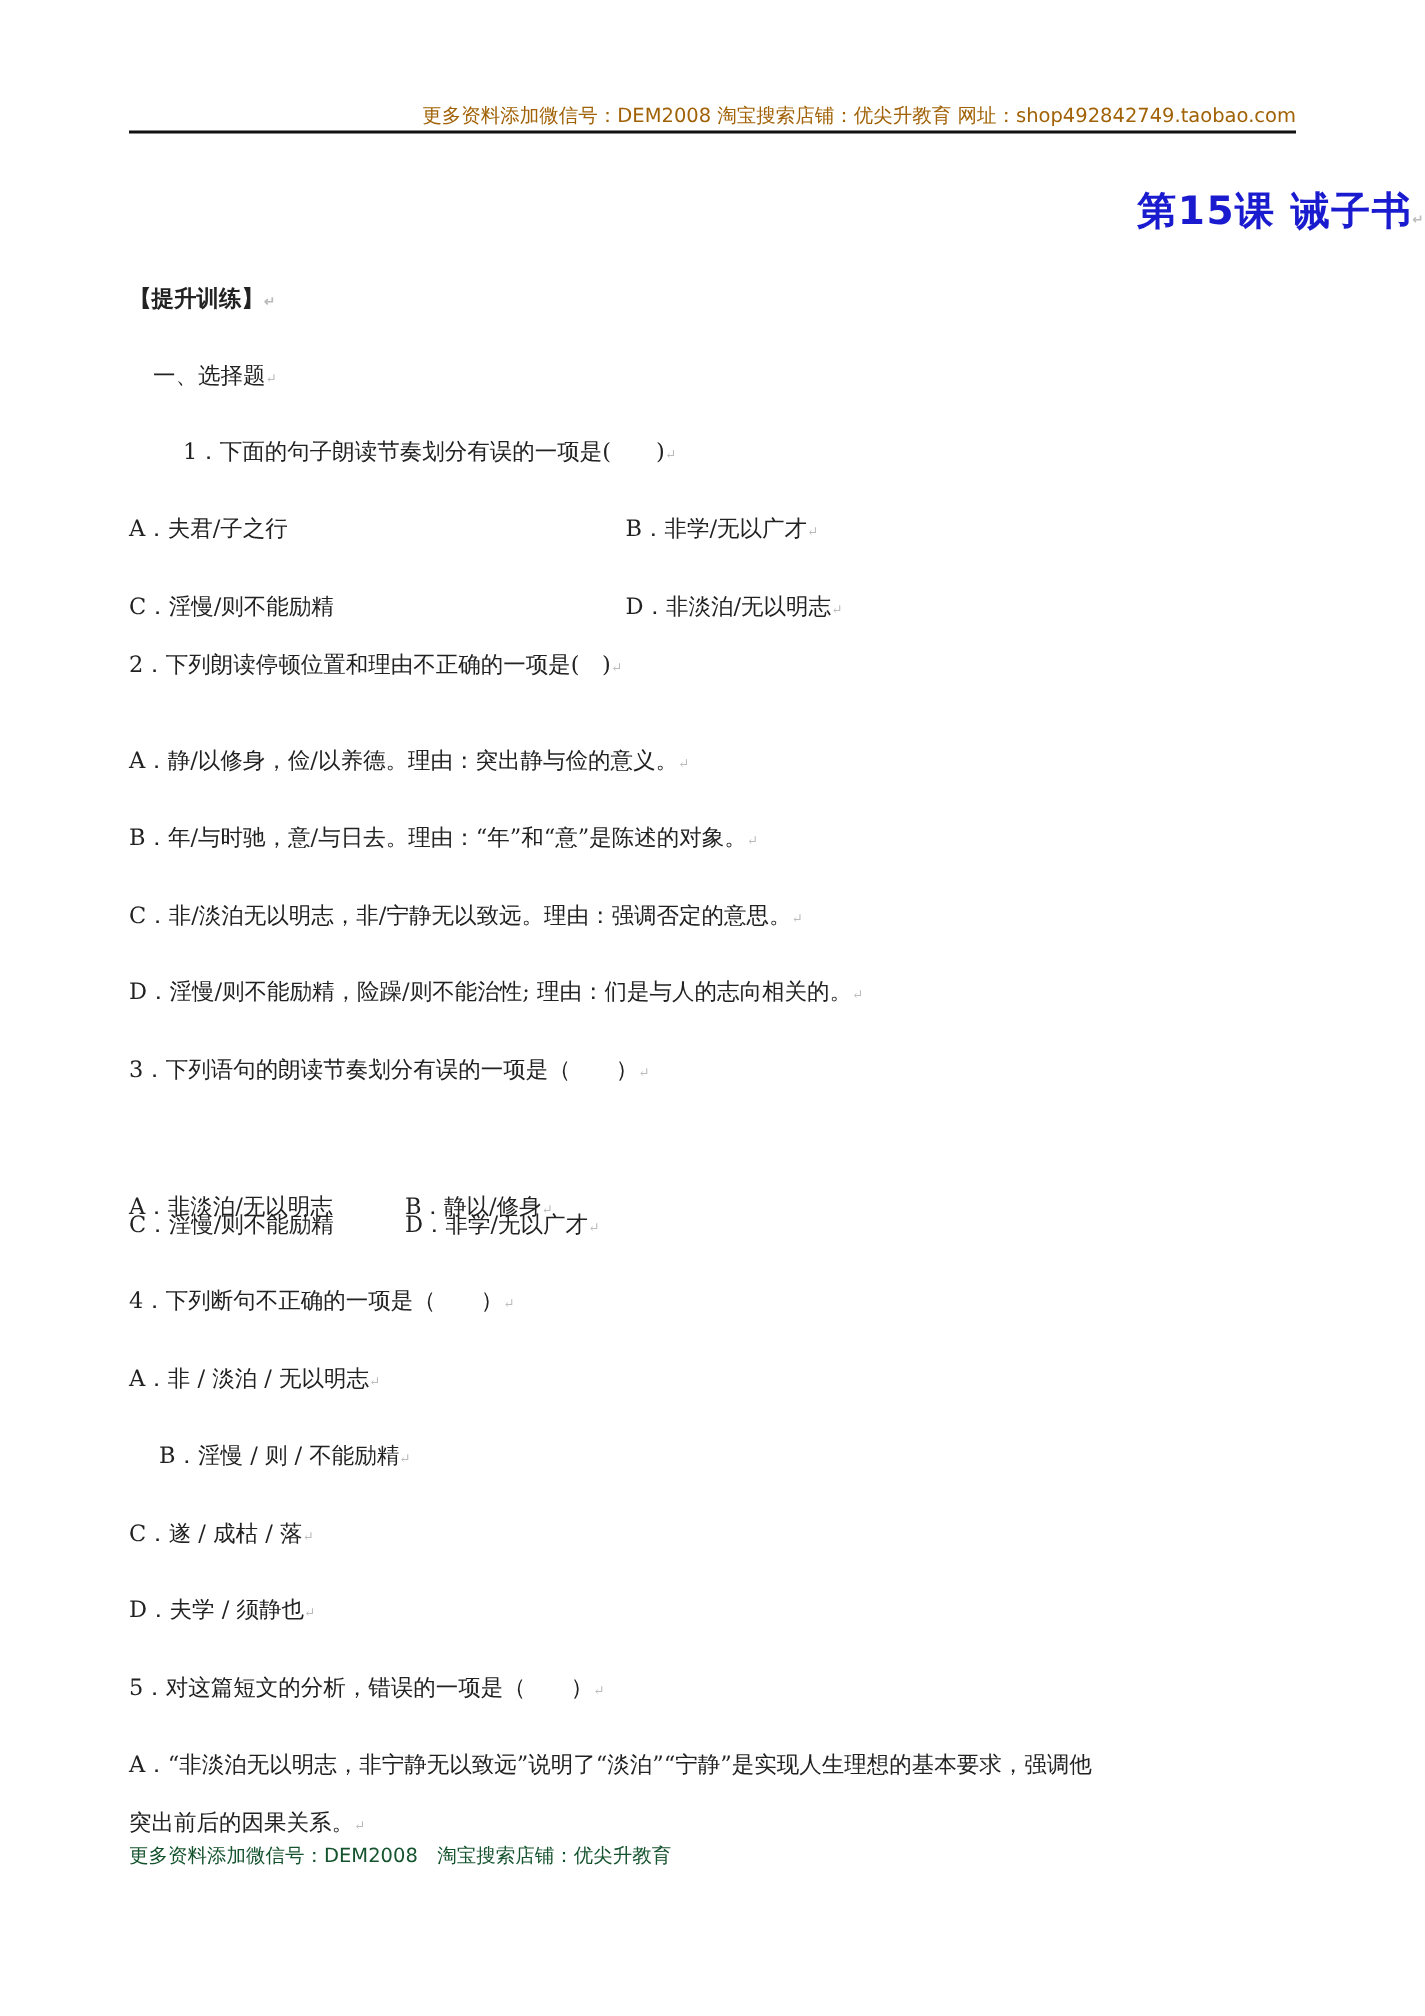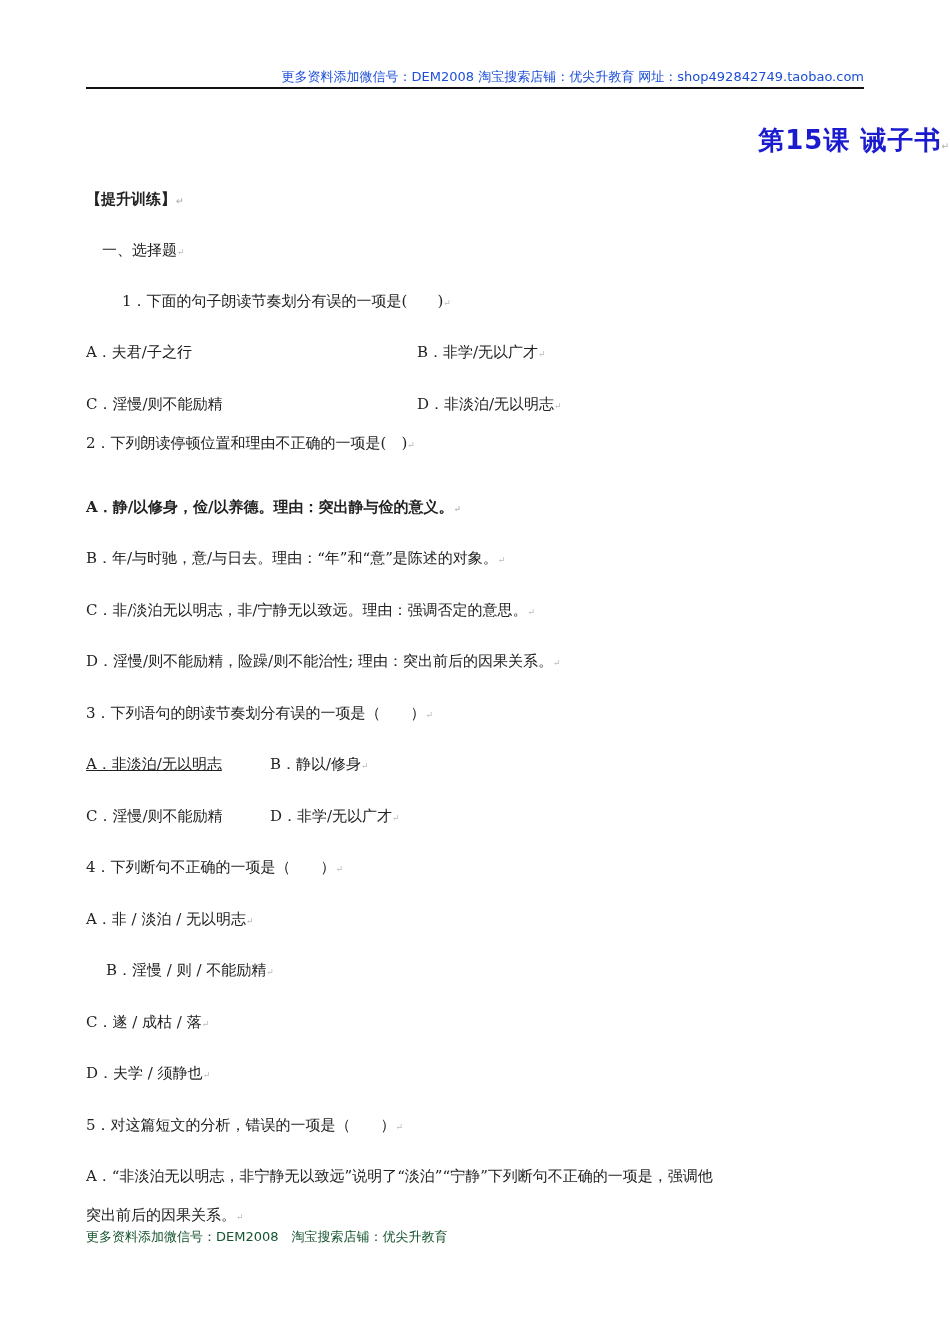--- a/index.html
+++ b/index.html
@@ -2,21 +2,21 @@
 <html><head>
 <meta charset="utf-8">
 <style>
   html, body { margin: 0; padding: 0; }
   body {
     width: 950px; height: 1344px; background: #ffffff; position: relative; overflow: hidden;
     font-family: "DejaVu Serif", "Liberation Serif", serif; color: #222;
   }
   .header-text {
     position: absolute; right: 86px; top: 68px;
-    font-family: "DejaVu Sans", "Liberation Sans", sans-serif; font-size: 13px; color: #1d4ed8;
+    font-family: "DejaVu Sans", "Liberation Sans", sans-serif; font-size: 13px; color: #a16207;
     white-space: nowrap;
   }
   .header-rule {
     position: absolute; left: 86px; right: 86px; top: 87px; height: 0;
     border-top: 2px solid #111;
   }
   .title {
     position: absolute; left: 0; right: 0; top: 123px; text-align: right;
     font-family: "DejaVu Sans", "Liberation Sans", sans-serif; font-weight: bold;
     font-size: 26px; color: #1a1acf; letter-spacing: 1px;
@@ -52,38 +52,38 @@
 <div class="line" style="top:343px; width:780px;">
   <span>A．夫君/子之行</span>
   <span class="col2"><span>B．非学/无以广才</span><span class="mark">↵</span></span>
 </div>
 <div class="line" style="top:395px; width:780px;">
   <span>C．淫慢/则不能励精</span>
   <span class="col2"><span>D．非淡泊/无以明志</span><span class="mark">↵</span></span>
 </div>
 
 <div class="line" style="top:434px;"><span>2．下列朗读停顿位置和理由不正确的一项是(　)</span><span class="mark">↵</span></div>
-<div class="line" style="top:498px;font-weight:bold;"><span>A．静/以修身，俭/以养德。理由：突出静与俭的意义。</span><span class="mark">↵</span></div>
+<div class="line" style="top:498px;"><span>A．静/以修身，俭/以养德。理由：突出静与俭的意义。</span><span class="mark">↵</span></div>
 <div class="line" style="top:549px;"><span>B．年/与时驰，意/与日去。理由：“年”和“意”是陈述的对象。</span><span class="mark">↵</span></div>
 <div class="line" style="top:601px;"><span>C．非/淡泊无以明志，非/宁静无以致远。理由：强调否定的意思。</span><span class="mark">↵</span></div>
-<div class="line" style="top:652px;"><span>D．淫慢/则不能励精，险躁/则不能治性; 理由：突出前后的因果关系。</span><span class="mark">↵</span></div>
+<div class="line" style="top:652px;"><span>D．淫慢/则不能励精，险躁/则不能治性; 理由：们是与人的志向相关的。</span><span class="mark">↵</span></div>
 
 <div class="line" style="top:704px;"><span>3．下列语句的朗读节奏划分有误的一项是（　　）</span><span class="mark">↵</span></div>
-<div class="line" style="top:755px; width:500px;text-decoration:underline;">
+<div class="line" style="top:795px; width:500px;">
   <span>A．非淡泊/无以明志</span>
   <span class="col2b"><span>B．静以/修身</span><span class="mark">↵</span></span>
 </div>
 <div class="line" style="top:807px; width:500px;">
   <span>C．淫慢/则不能励精</span>
   <span class="col2b"><span>D．非学/无以广才</span><span class="mark">↵</span></span>
 </div>
 
 <div class="line" style="top:858px;"><span>4．下列断句不正确的一项是（　　）</span><span class="mark">↵</span></div>
 <div class="line" style="top:910px;"><span>A．非 / 淡泊 / 无以明志</span><span class="mark">↵</span></div>
 <div class="line" style="top:961px;margin-left:20px;"><span>B．淫慢 / 则 / 不能励精</span><span class="mark">↵</span></div>
 <div class="line" style="top:1013px;"><span>C．遂 / 成枯 / 落</span><span class="mark">↵</span></div>
 <div class="line" style="top:1064px;"><span>D．夫学 / 须静也</span><span class="mark">↵</span></div>
 
 <div class="line" style="top:1116px;"><span>5．对这篇短文的分析，错误的一项是（　　）</span><span class="mark">↵</span></div>
-<div class="line" style="top:1167px;"><span>A．“非淡泊无以明志，非宁静无以致远”说明了“淡泊”“宁静”下列断句不正确的一项是，强调他</span></div>
+<div class="line" style="top:1167px;"><span>A．“非淡泊无以明志，非宁静无以致远”说明了“淡泊”“宁静”是实现人生理想的基本要求，强调他</span></div>
 <div class="line" style="top:1206px;"><span>突出前后的因果关系。</span><span class="mark">↵</span></div>
 
 <div class="footer-text">更多资料添加微信号：DEM2008　淘宝搜索店铺：优尖升教育</div>
 
 </body></html>

